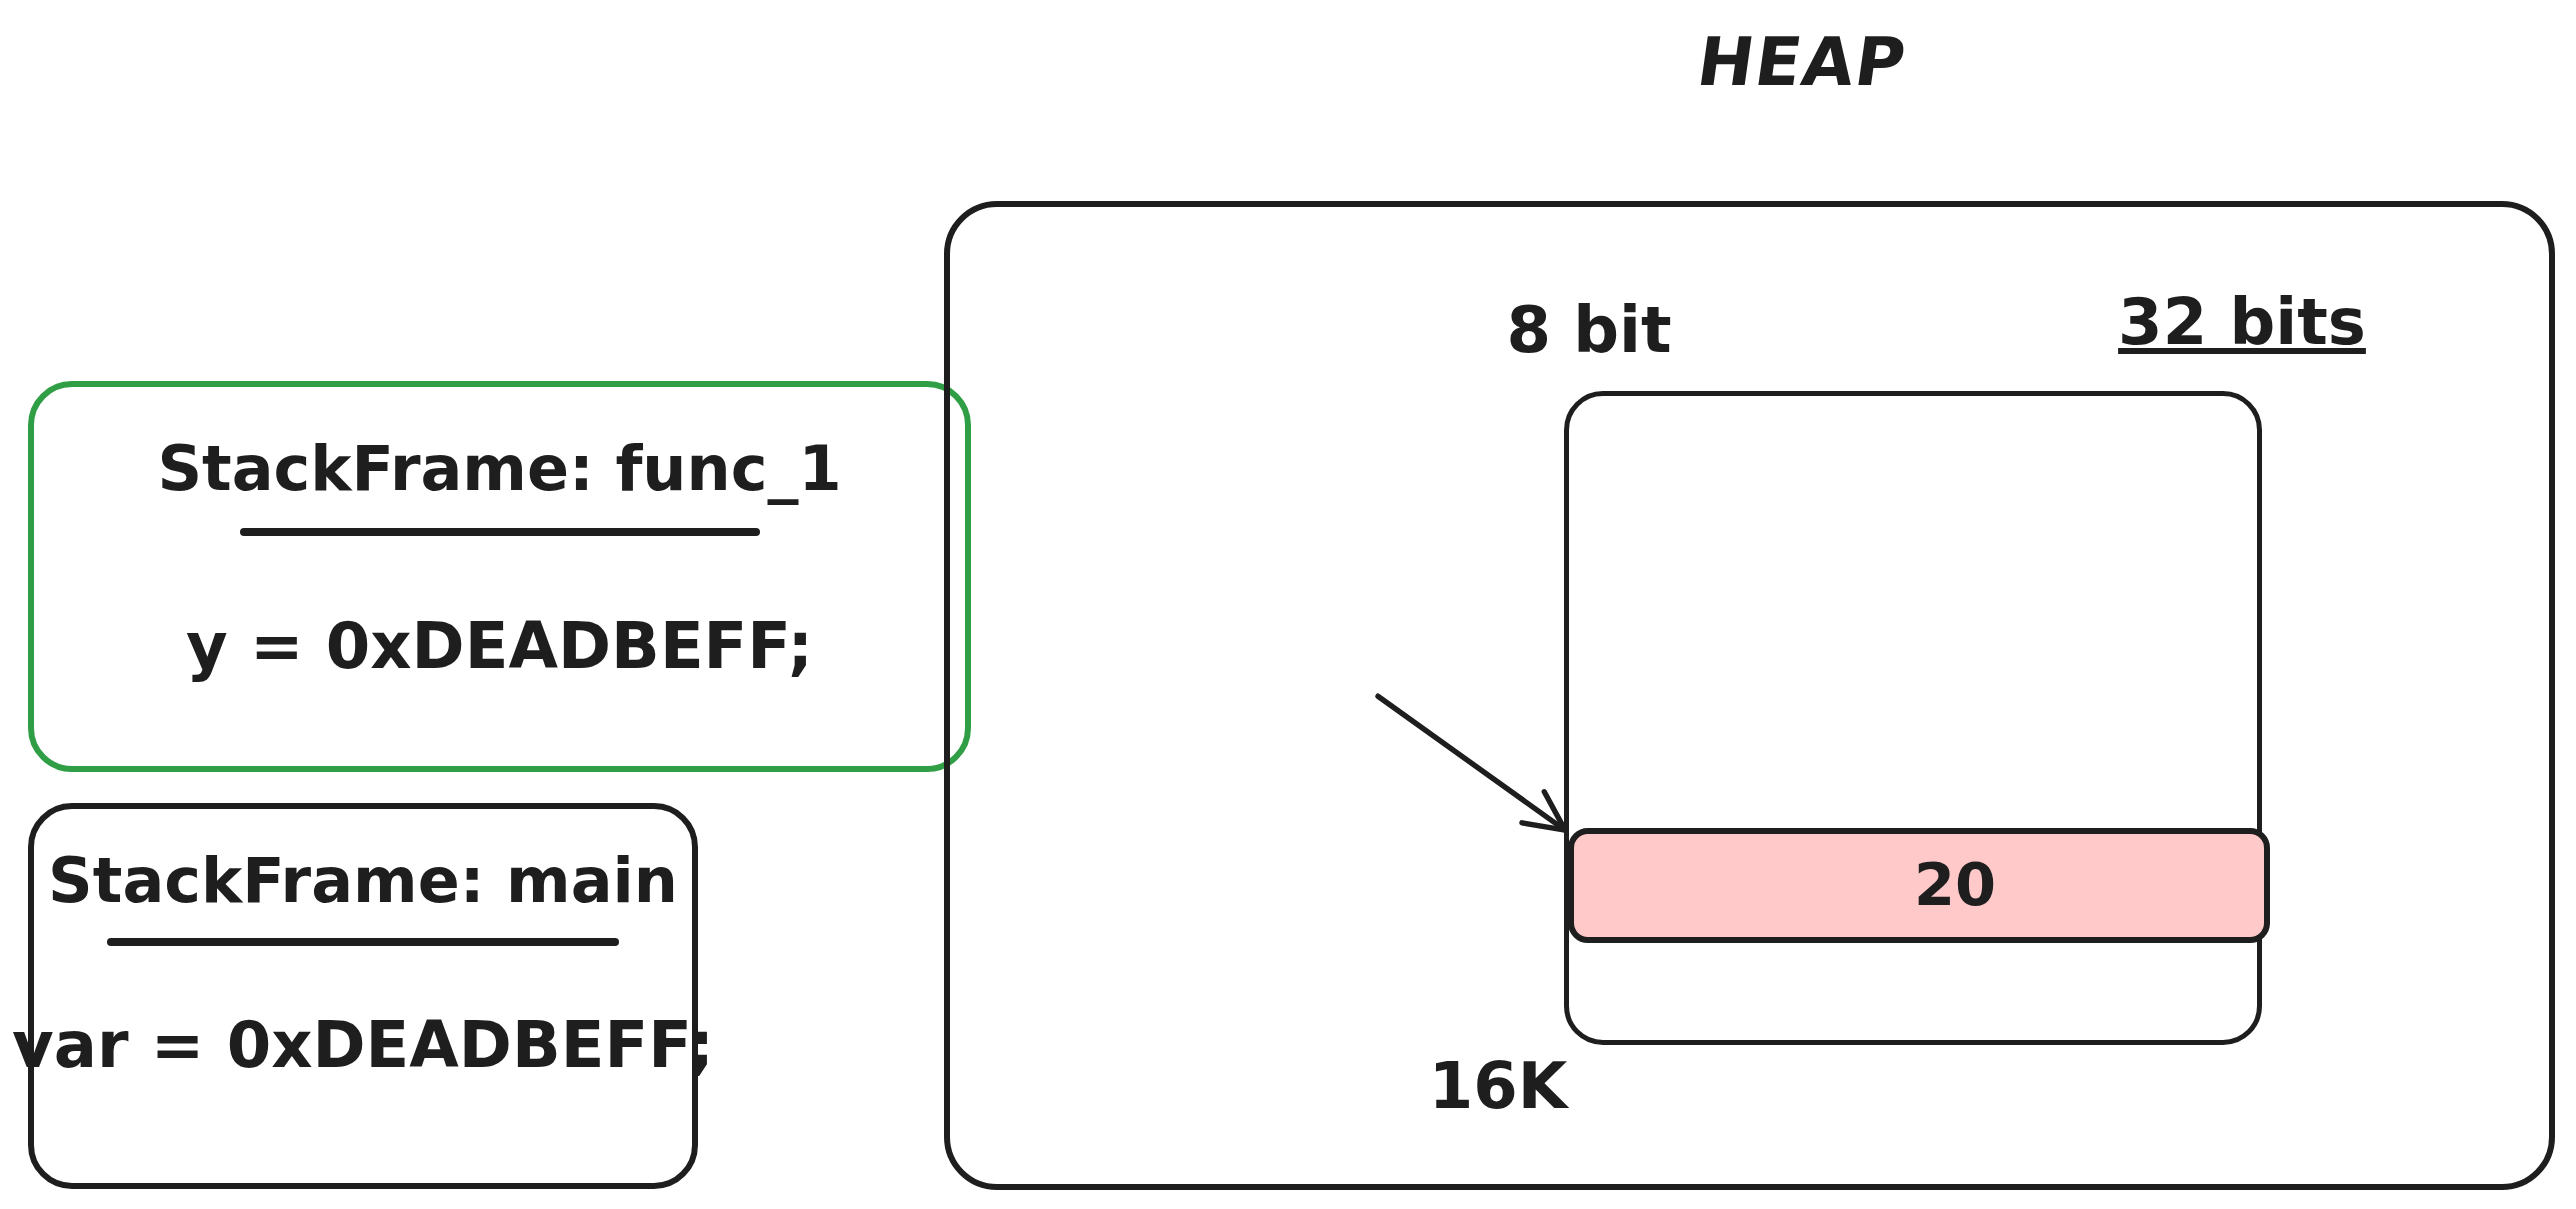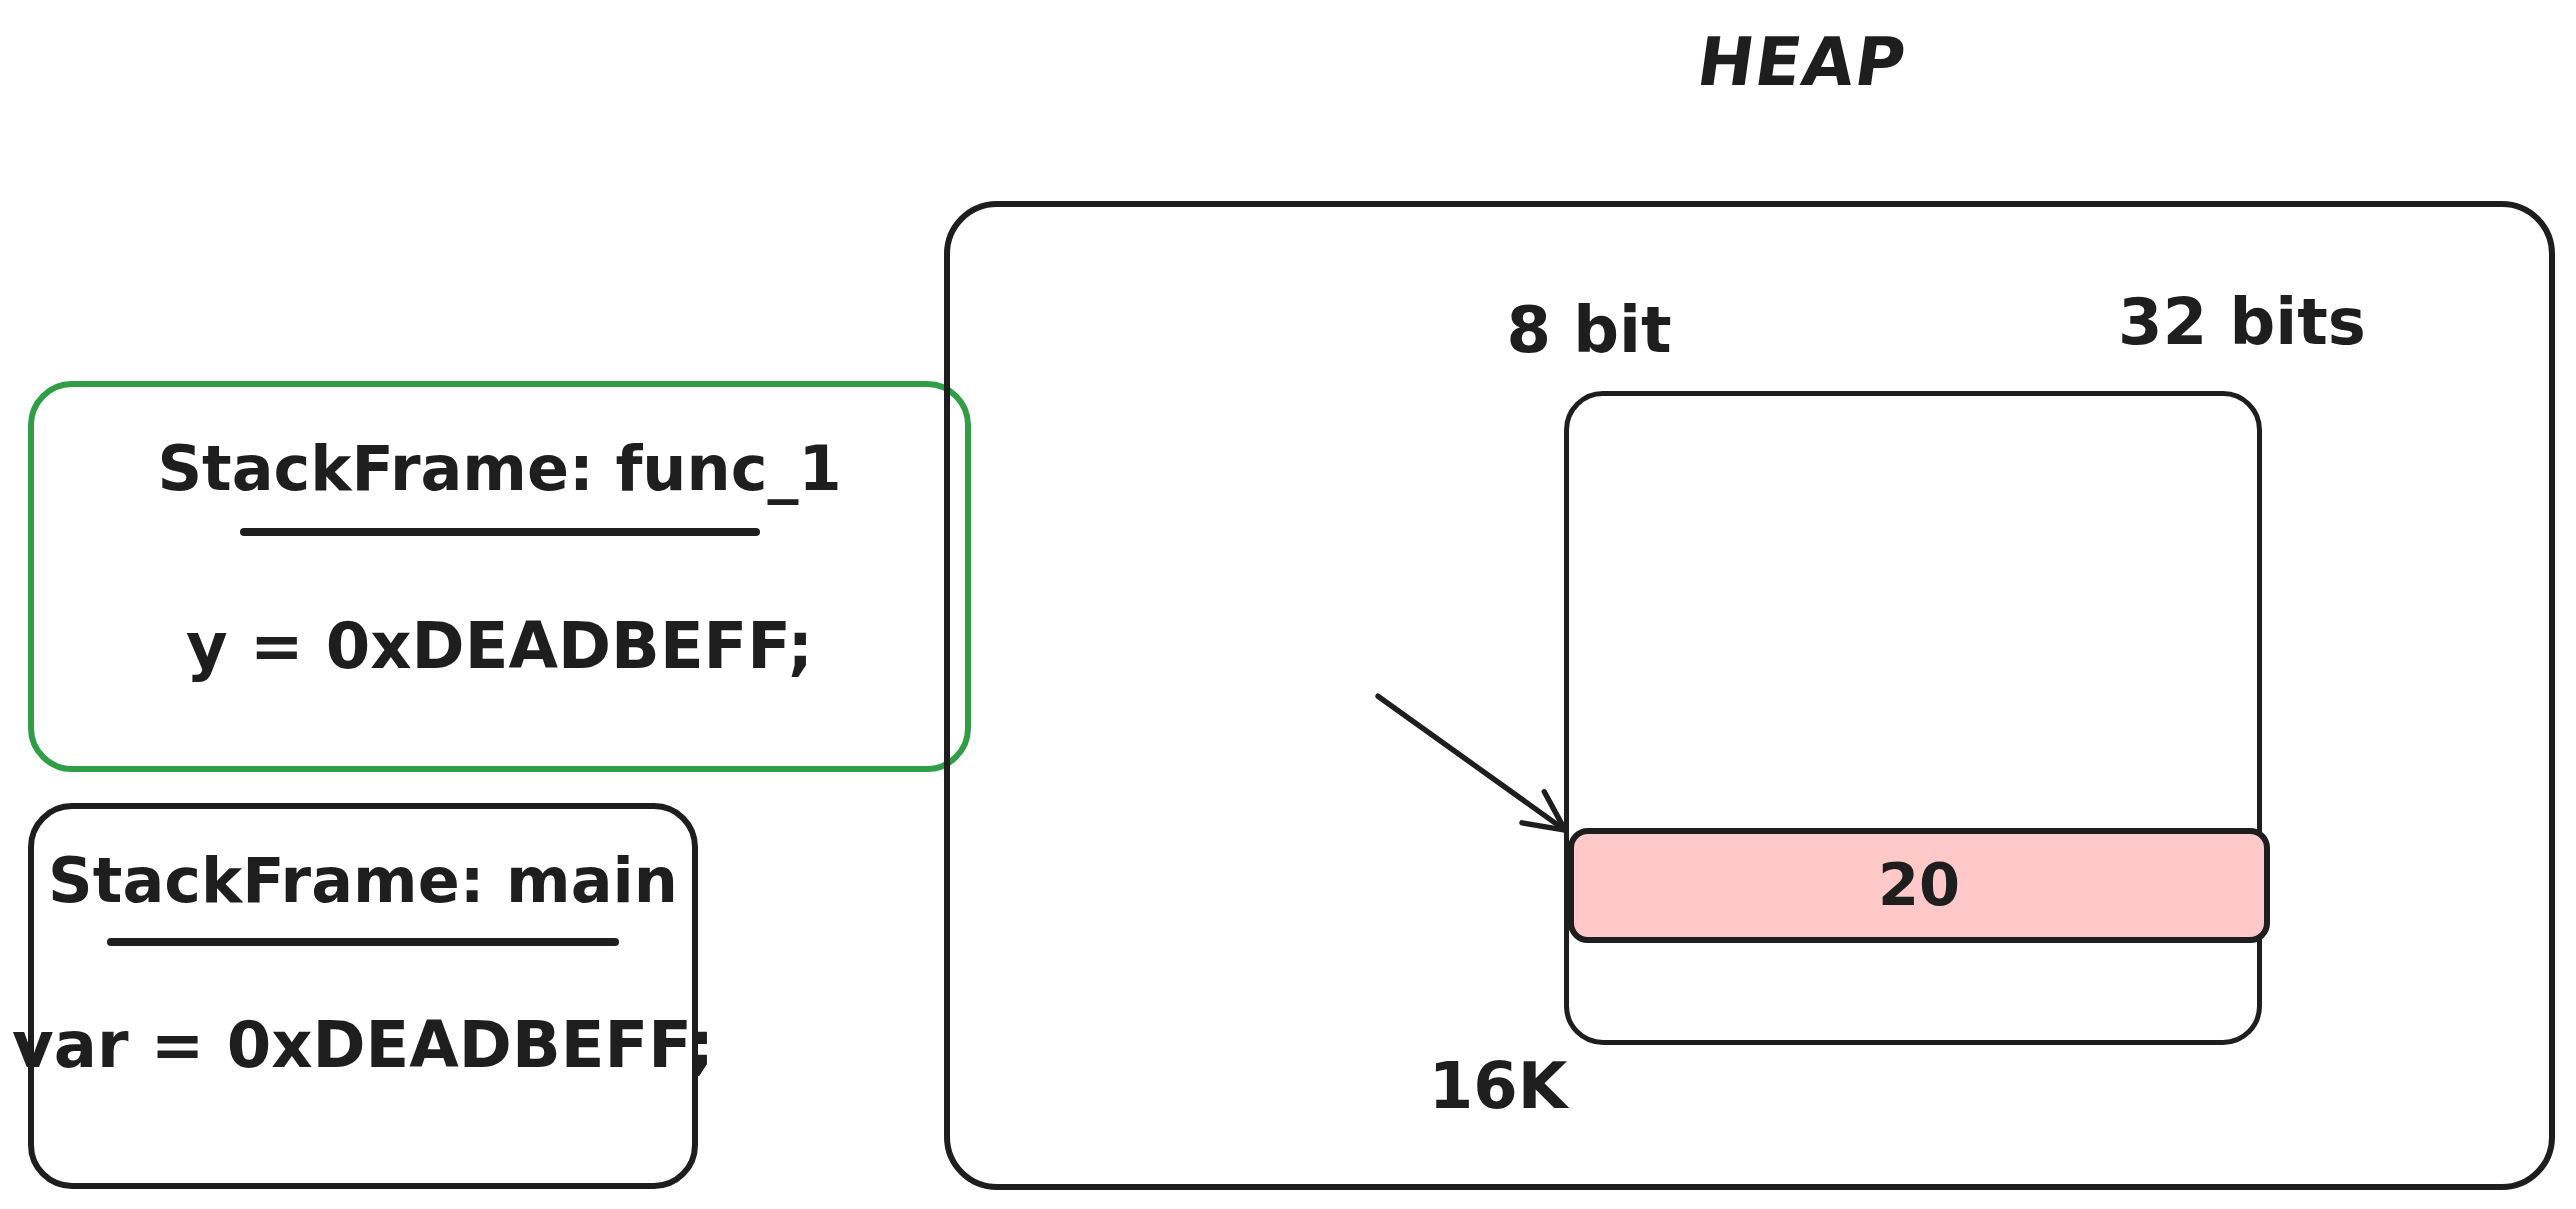--- a/index.html
+++ b/index.html
@@ -23,21 +23,21 @@
   .hand {
     font-weight: bold;
     color: #1e1e1e;
   }
   .heap-title {
     font-size: 67px;
     transform: translate(-50%, -50%) skewX(-8deg);
     letter-spacing: 1.3px;
   }
   .label-95 { font-size: 64px; }
-  .label-88 { font-size: 59px; }
+  .label-88 { font-size: 59px; margin-left: 36px; }
   .frame-title { font-size: 62px; }
   .frame-statement { font-size: 64px; }
 
   
   .frame-box {
     position: absolute;
     box-sizing: border-box;
     border-radius: 44px;
     background: transparent;
   }
@@ -121,21 +121,21 @@
 
   <div class="frame-box black" style="left: 28px; top: 803px; width: 670px; height: 386px;">
     <div class="frame-title-wrap hand frame-title" style="top: 71px;">StackFrame: main</div>
     <div class="title-underline" style="top: 133px; width: 512px;"></div>
     <div class="frame-statement-wrap hand frame-statement" style="top: 236px;">var = 0xDEADBEFF;</div>
   </div>
 
   <div class="heap-outer"></div>
 
   <div class="abs hand label-95 centered" style="left: 1589px; top: 330px;">8 bit</div>
-  <div class="abs hand label-95 centered" style="left: 2242px; top: 322px;">32 bits</div>
+  <div class="abs hand label-95 centered" style="left: 2242px; top: 322px; text-decoration: underline;">32 bits</div>
 
   <div class="heap-inner"></div>
 
   <div class="alloc-cell"></div>
   <div class="abs hand label-88 centered" style="left: 1919px; top: 884px;">20</div>
 
   <div class="abs hand label-95 centered" style="left: 1498px; top: 1086px;">16K</div>
 
 
   <svg class="abs" style="left: 1348px; top: 674px;" width="243" height="175" viewBox="0 0 360 260">

